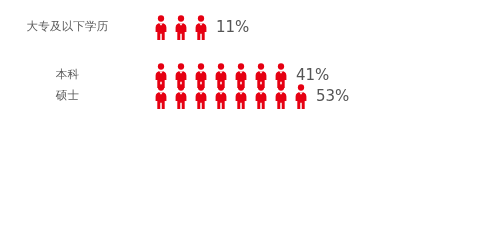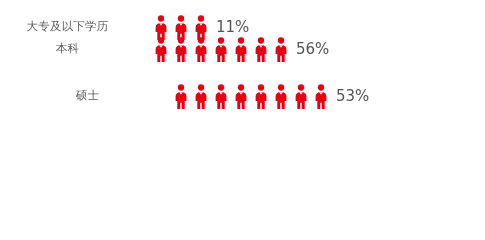--- a/index.html
+++ b/index.html
@@ -64,22 +64,22 @@
     margin-left: 9px;
     font-size: 15px;
     color: #555555;
     font-family: "DejaVu Sans", "Liberation Sans", sans-serif;
     white-space: nowrap;
     line-height: 1;
   }
 
   
   #row-0 { top: 10px; }
-  #row-1 { top: 32px; }
-  #row-2 { top: 79px; margin-left: 20px; }
+  #row-1 { top: 58px; }
+  #row-2 { top: 79px; }
   #row-3 { top: 113px; }
 </style>
 </head>
 <body>
 
 <div id="pictogram-chart">
 
 <div class="chart-row" id="row-0">
       <div class="row-label">大专及以下学历</div>
       <div class="icon-strip">
@@ -133,21 +133,21 @@
           <circle cx="12" cy="7" r="6.3" fill="#E60012"></circle>
           <path d="M12 16 C5.2 16 1.2 19.2 1.2 25.2 L1.2 34 L4.6 34 L4.6 50 L10.5 50 L10.5 37.5 L13.5 37.5 L13.5 50 L19.4 50 L19.4 34 L22.8 34 L22.8 25.2 C22.8 19.2 18.8 16 12 16 Z" fill="#E60012"></path>
           <path d="M8.6 16.4 L12 21.6 L15.4 16.4 L13.4 15.6 L12 17.9 L10.6 15.6 Z" fill="#ffffff"></path>
         </svg>
         <svg class="person-icon" viewBox="0 0 24 50">
           <circle cx="12" cy="7" r="6.3" fill="#E60012"></circle>
           <path d="M12 16 C5.2 16 1.2 19.2 1.2 25.2 L1.2 34 L4.6 34 L4.6 50 L10.5 50 L10.5 37.5 L13.5 37.5 L13.5 50 L19.4 50 L19.4 34 L22.8 34 L22.8 25.2 C22.8 19.2 18.8 16 12 16 Z" fill="#E60012"></path>
           <path d="M8.6 16.4 L12 21.6 L15.4 16.4 L13.4 15.6 L12 17.9 L10.6 15.6 Z" fill="#ffffff"></path>
         </svg>
       </div>
-      <div class="row-value">56%</div>
+      <div class="row-value">41%</div>
     </div>
     <div class="chart-row" id="row-2">
       <div class="row-label">硕士</div>
       <div class="icon-strip">
         <svg class="person-icon" viewBox="0 0 24 50">
           <circle cx="12" cy="7" r="6.3" fill="#E60012"></circle>
           <path d="M12 16 C5.2 16 1.2 19.2 1.2 25.2 L1.2 34 L4.6 34 L4.6 50 L10.5 50 L10.5 37.5 L13.5 37.5 L13.5 50 L19.4 50 L19.4 34 L22.8 34 L22.8 25.2 C22.8 19.2 18.8 16 12 16 Z" fill="#E60012"></path>
           <path d="M8.6 16.4 L12 21.6 L15.4 16.4 L13.4 15.6 L12 17.9 L10.6 15.6 Z" fill="#ffffff"></path>
         </svg>
         <svg class="person-icon" viewBox="0 0 24 50">

